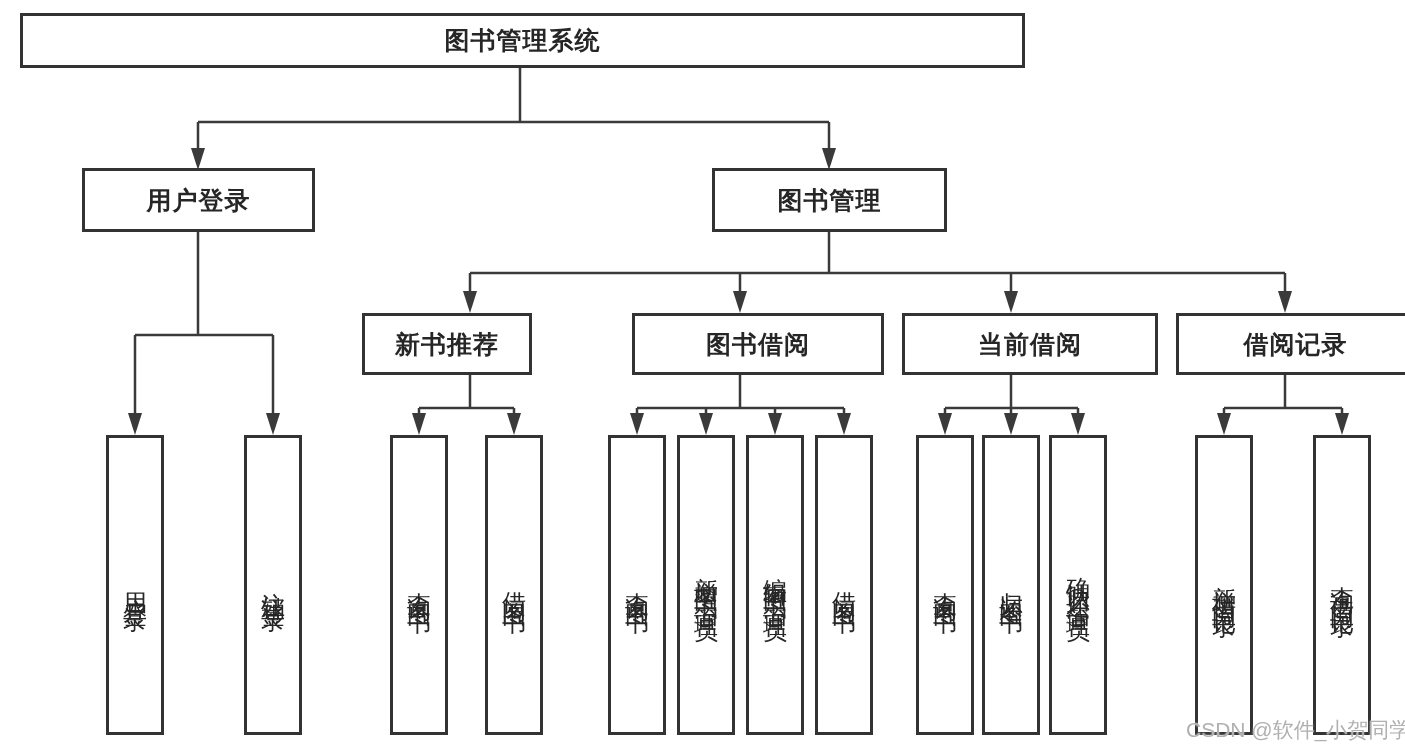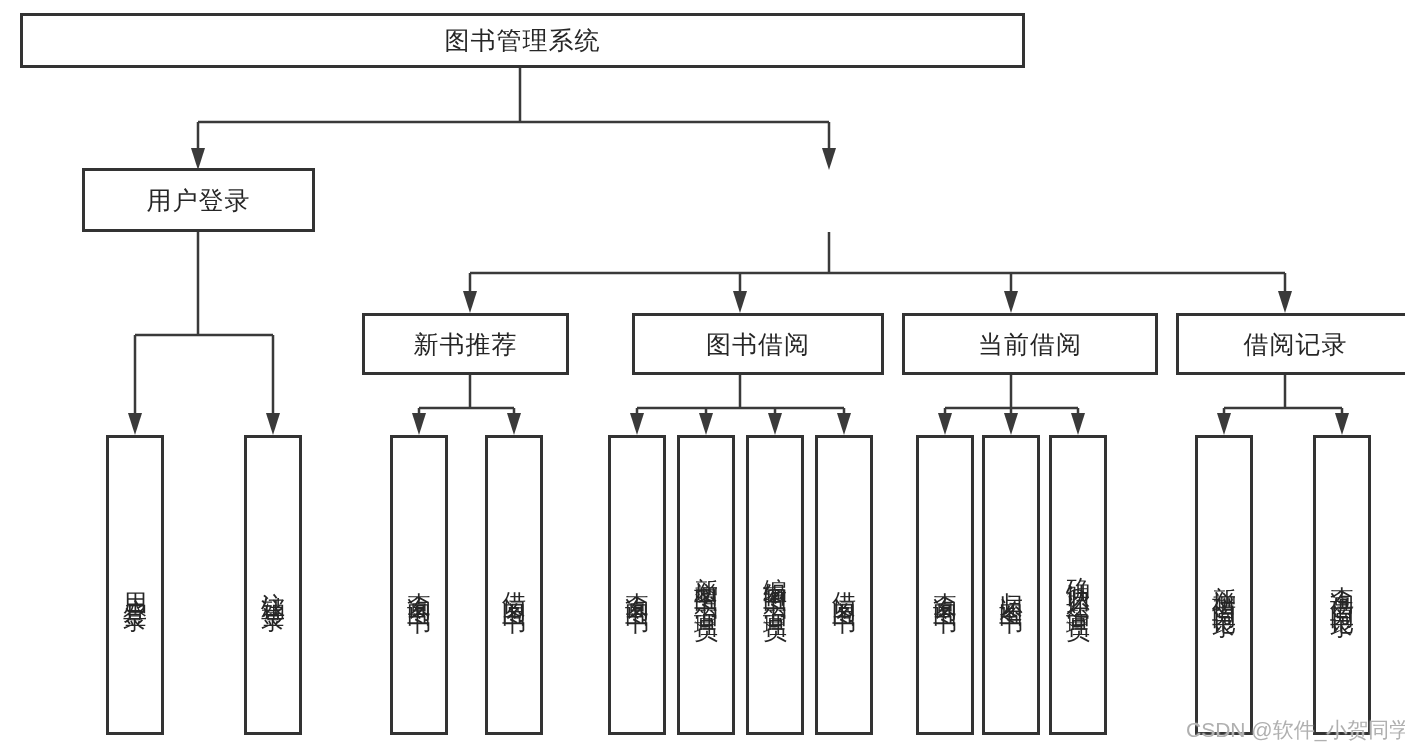--- a/index.html
+++ b/index.html
@@ -23,20 +23,21 @@
     background: #ffffff;
     display: flex;
     align-items: center;
     justify-content: center;
     color: #262626;
   }
   .node.h .lbl {
     font-size: 25px;
     letter-spacing: 1px;
     white-space: nowrap;
+    font-weight: bold;
   }
   .node.v .lbl {
     writing-mode: vertical-rl;
     text-orientation: mixed;
     font-size: 24px;
     letter-spacing: 6px;
     line-height: 1;
   }
   .watermark {
     position: absolute;
@@ -118,22 +119,25 @@
     </g>
   </svg>
 
   <div class="node h" style="left:20px;top:13px;width:1005px;height:55px">
     <span class="lbl">图书管理系统</span>
   </div>
 
   <div class="node h" style="left:82px;top:168px;width:233px;height:64px">
     <span class="lbl">用户登录</span>
   </div>
+  <div class="node h" style="left:712px;top:168px;width:235px;height:64px">
+    <span class="lbl">图书管理</span>
+  </div>
 
-  <div class="node h" style="left:362px;top:313px;width:207px;height:62px">
+  <div class="node h" style="left:362px;top:313px;width:170px;height:62px">
     <span class="lbl">新书推荐</span>
   </div>
   <div class="node h" style="left:632px;top:313px;width:252px;height:62px">
     <span class="lbl">图书借阅</span>
   </div>
   <div class="node h" style="left:902px;top:313px;width:256px;height:62px">
     <span class="lbl">当前借阅</span>
   </div>
   <div class="node h" style="left:1176px;top:313px;width:239px;height:62px">
     <span class="lbl">借阅记录</span>

